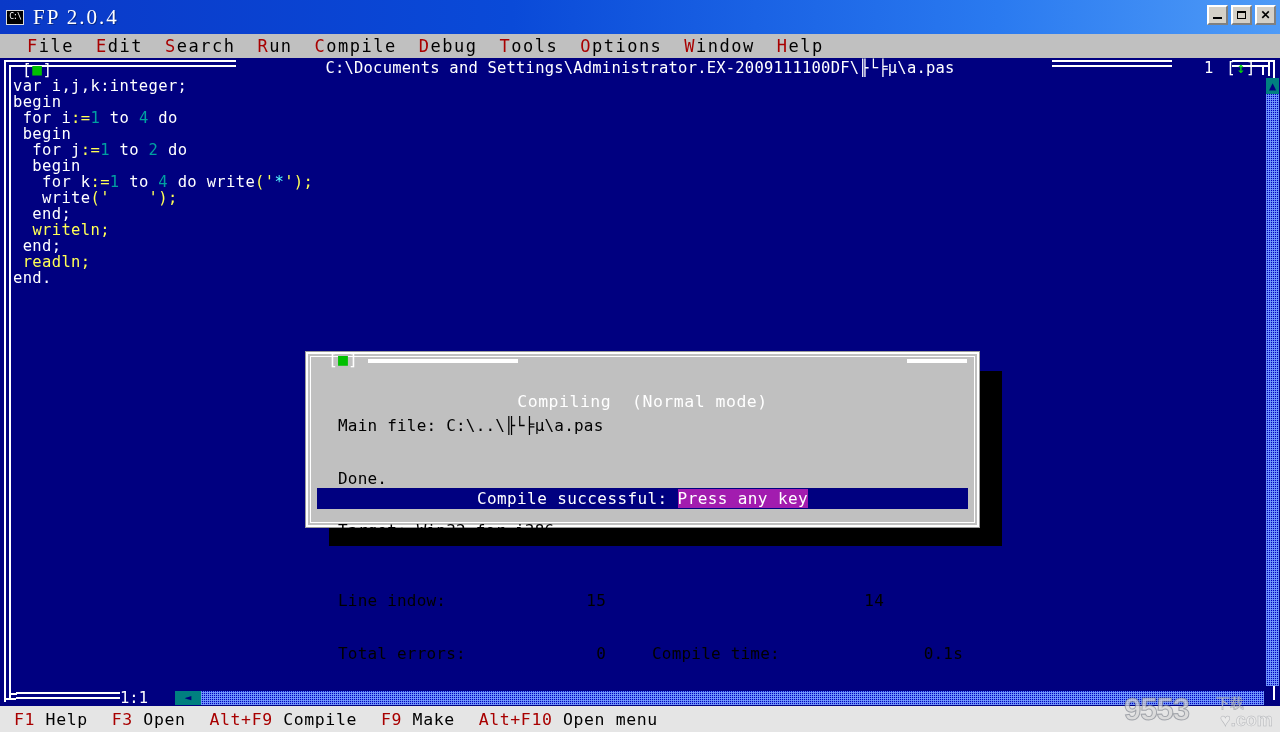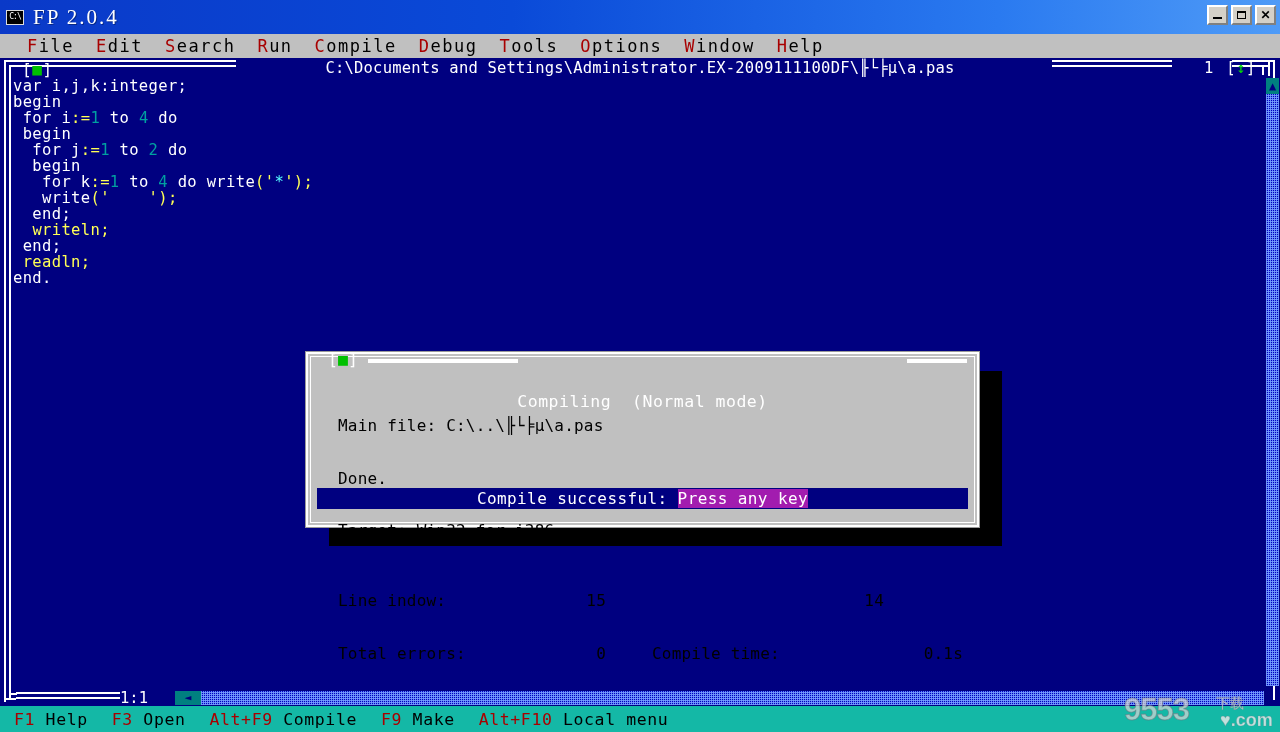--- a/index.html
+++ b/index.html
@@ -177,21 +177,21 @@
     background: #000080; color: #ffffff; font-size: 16px;
     display: flex; align-items: center; justify-content: center;
     white-space: pre; letter-spacing: .4px;
     font-family: "DejaVu Sans Mono","Liberation Mono",monospace;
   }
   .dlg-status .hl { background: #a21caf; color: #ffffff; }
 
   
   .statusbar {
     position: absolute; left: 0; top: 706px; width: 1280px; height: 26px;
-    background: #14b8a6; display: flex; align-items: center;
+    background: #e5e5e5; display: flex; align-items: center;
     padding-left: 14px; overflow: hidden;
   }
   .sb-item {
     font-size: 16.5px; color: #000000; white-space: pre; margin-right: 24px;
     letter-spacing: .6px; cursor: default;
     font-family: "DejaVu Sans Mono","Liberation Mono",monospace;
   }
   .sb-item .key { color: #a80000; }
 
   
@@ -327,21 +327,21 @@
         <span>Compile successful: </span><span class="hl">Press any key</span>
       </div>
     </div>
   </div>
 
   <div class="statusbar">
     <div class="sb-item"><span class="key">F1</span><span> Help</span></div>
     <div class="sb-item"><span class="key">F3</span><span> Open</span></div>
     <div class="sb-item"><span class="key">Alt+F9</span><span> Compile</span></div>
     <div class="sb-item"><span class="key">F9</span><span> Make</span></div>
-    <div class="sb-item"><span class="key">Alt+F10</span><span> Local menu</span></div>
+    <div class="sb-item"><span class="key">Alt+F10</span><span> Open menu</span></div>
   </div>
 
   <div class="watermark">
     <span class="wm-text">9553</span>
     <span class="wm-cn">下载</span>
     <span class="wm-com">♥.com</span>
   </div>
 
 </div>
 

